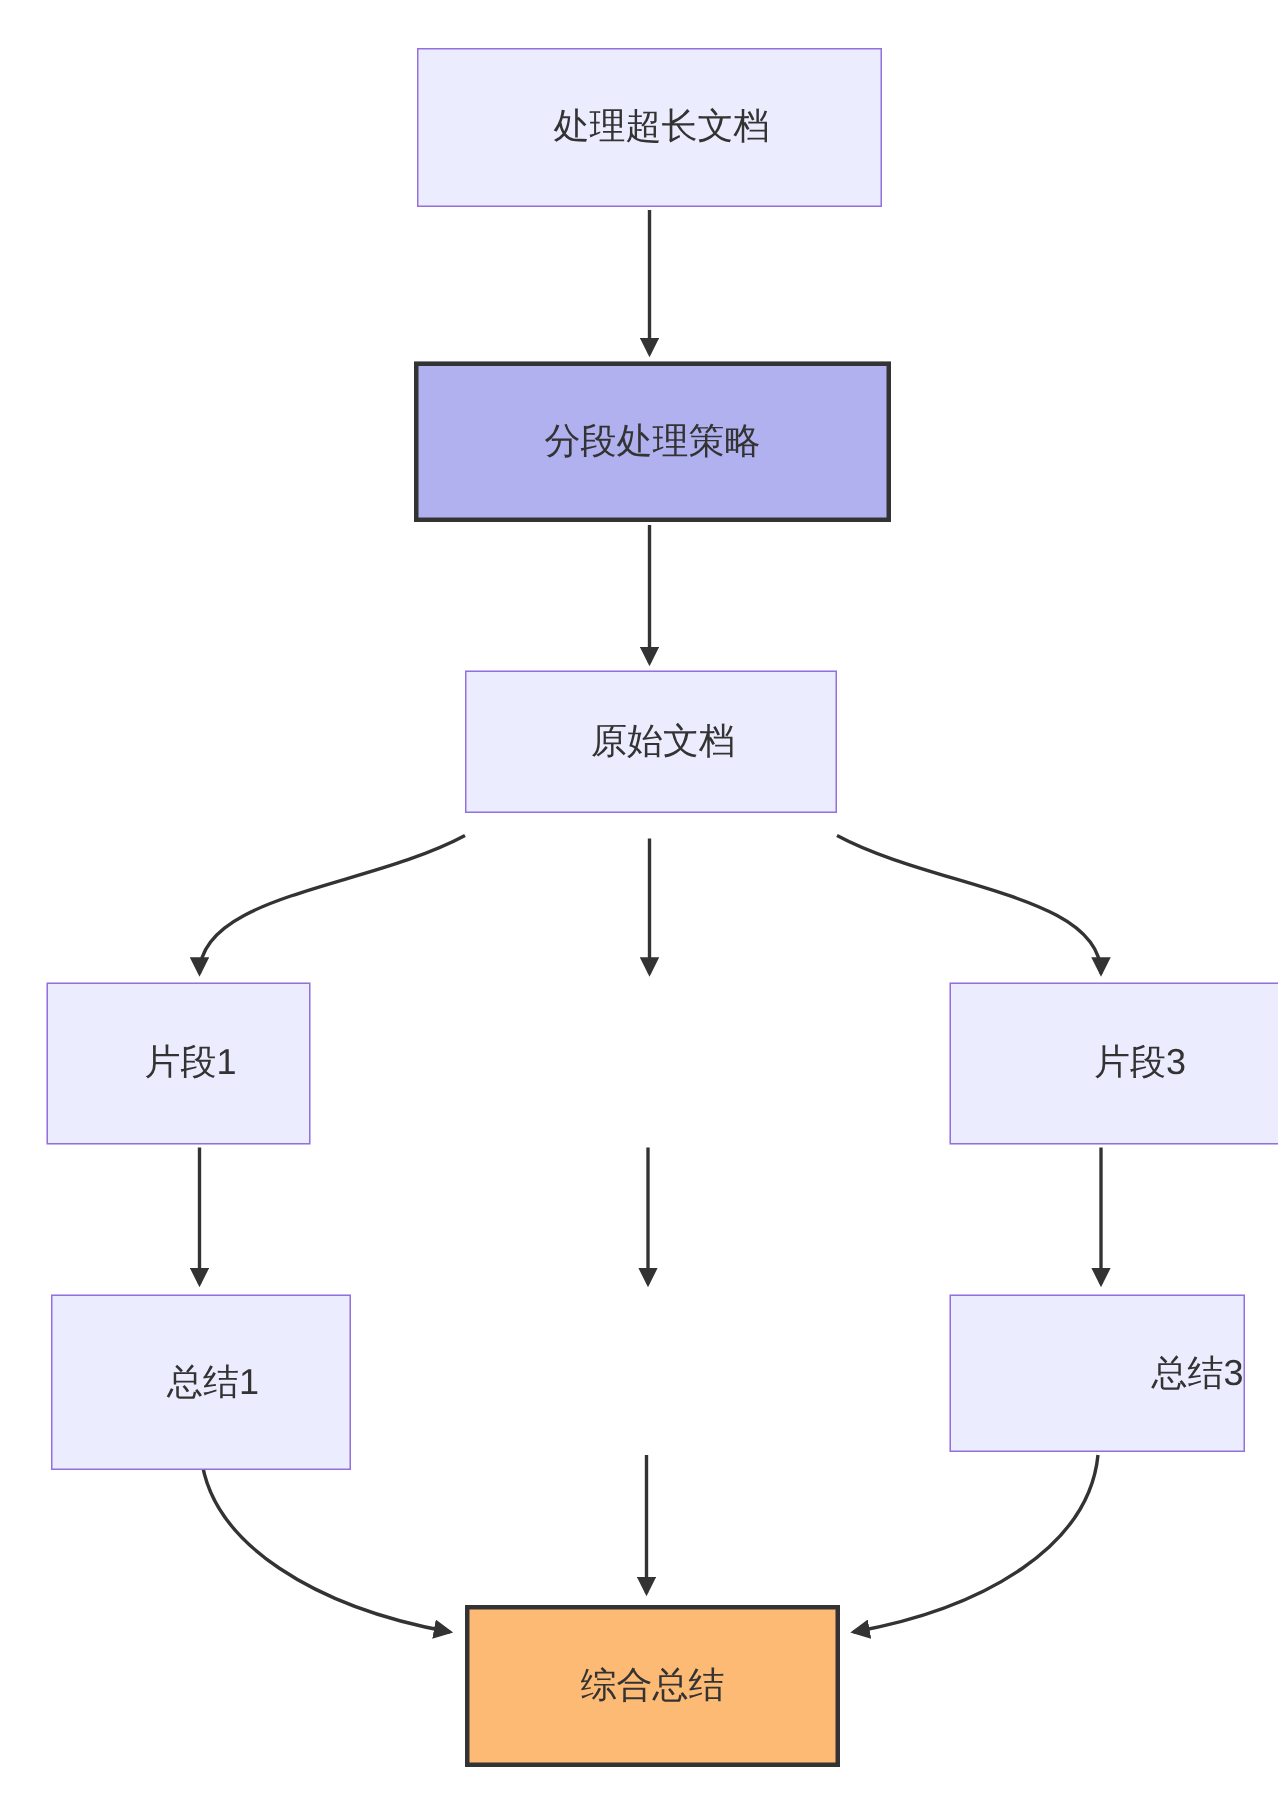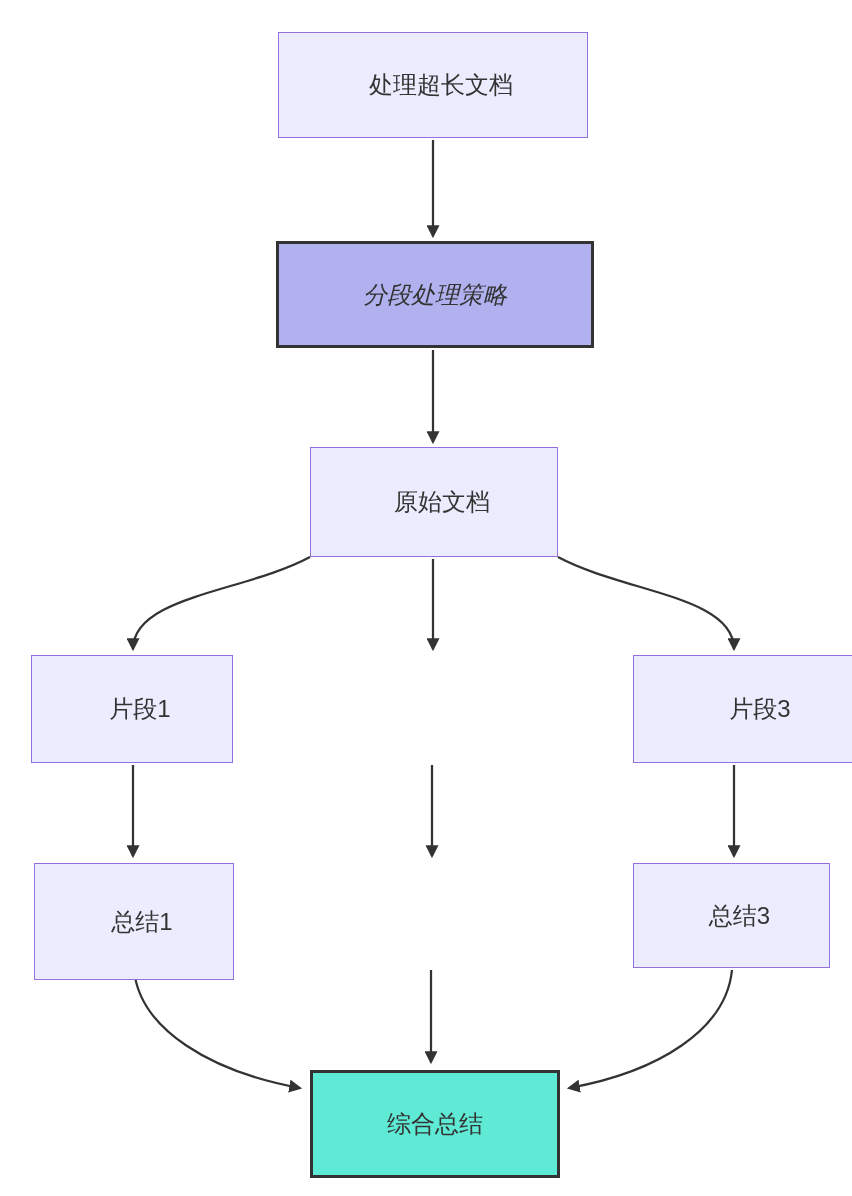--- a/index.html
+++ b/index.html
@@ -42,37 +42,36 @@
     white-space: nowrap;
   }
   .node.light {
     background: #ECECFF;
     border: 1.5px solid #9370DB;
     padding-left: 16px;
   }
   .node.accent {
     background: #B1B1F0;
     border: 3.5px solid #333333;
-    font-style: italic;
   }
   .node.success {
-    background: #5eead4;
+    background: #fdba74;
     border: 3.5px solid #333333;
     text-align: right;
   }
   
   .n-process  { left: 278px; top: 32px;   width: 310px; height: 106px; }
   .n-strategy { left: 276px; top: 241px;  width: 318px; height: 107px; }
-  .n-original { left: 310px; top: 447px;  width: 248px; height: 110px; }
-  .n-frag1    { left: 31px;  top: 655px;  width: 202px; height: 108px; }
+  .n-original { left: 310px; top: 447px;  width: 248px; height: 95px; }
+  .n-frag1    { left: 31px;  top: 655px;  width: 176px; height: 108px; }
   .n-frag2    { left: 331px; top: 655px;  width: 203px; height: 108px; }
   .n-frag3    { left: 633px; top: 655px;  width: 238px; height: 108px; }
   .n-sum1     { left: 34px;  top: 863px;  width: 200px; height: 117px; }
   .n-sum2     { left: 332px; top: 863px;  width: 198px; height: 105px; }
-  .n-sum3     { left: 633px; top: 863px;  width: 197px; height: 105px; }
+  .n-sum3     { left: 633px; top: 863px;  width: 197px; height: 105px; justify-content: flex-end; }
   .n-combined { left: 310px; top: 1070px; width: 250px; height: 108px; }
 </style>
 </head>
 <body>
 
 <div class="canvas">
 
   <svg class="edges" viewBox="0 0 852 1196">
     <defs>
       <marker id="arrowhead" viewBox="0 0 12 12" refX="10" refY="6" markerWidth="13" markerHeight="13" markerUnits="userSpaceOnUse" orient="auto">

